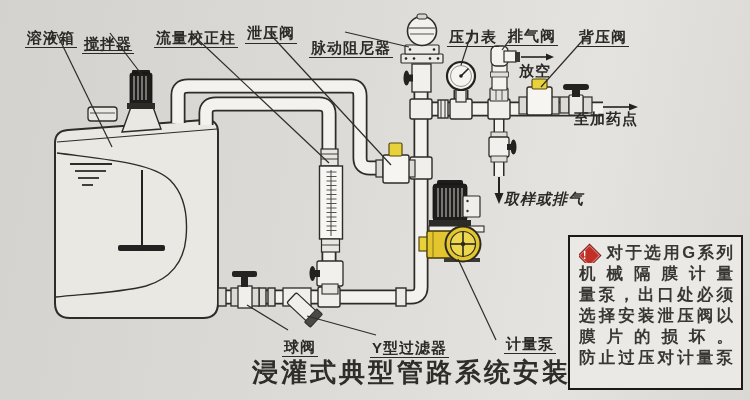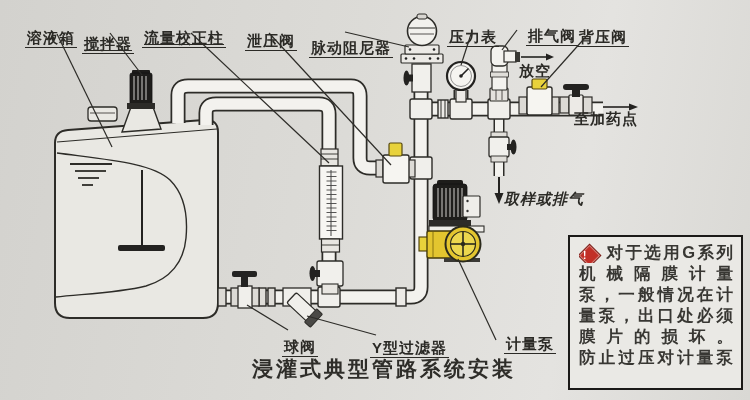--- a/index.html
+++ b/index.html
@@ -9,21 +9,21 @@
     font-family:"Liberation Sans","DejaVu Sans",sans-serif;
   }
   .stage svg{position:absolute;left:0;top:0;}
   .lbl{
     position:absolute; white-space:nowrap;
     font-size:15px; font-weight:700; color:#2b2a26; letter-spacing:1px; line-height:17px;
   }
   .lbl.ul{border-bottom:1.6px solid #2b2a26; padding:0 2px 1px 2px; margin-left:-2px;margin-top:15px;}
   .title{
     position:absolute; left:252px; top:355px; width:280px;
-    font-size:21px; font-weight:700; color:#2e2d29; letter-spacing:3px; white-space:nowrap;
+    font-size:26px; font-weight:700; color:#2e2d29; letter-spacing:3px; white-space:nowrap;
   }
   .notebox{
     position:absolute; left:568px; top:235px; width:175px; height:155px;
     box-sizing:border-box; border:2px solid #1b1a18; background:#eae9e5;
     padding:5px 8px 0 9px;
   }
   .note-line{
     font-size:16.5px; font-weight:700; color:#383733; line-height:21px;
     text-align:justify; text-align-last:justify; white-space:nowrap; overflow:hidden;
   }
@@ -273,37 +273,37 @@
     <line x1="517" y1="30" x2="502" y2="50"></line>
     <line x1="591" y1="31" x2="541" y2="87"></line>
     <line x1="247" y1="305" x2="288" y2="330"></line>
     <line x1="307" y1="316" x2="376" y2="335"></line>
     <line x1="458" y1="259" x2="496" y2="340"></line>
   </g>
 </svg>
 
   <div class="lbl ul" style="left:27px;  top:14px;">溶液箱</div>
   <div class="lbl ul" style="left:84px;  top:20px;text-decoration:underline;">搅拌器</div>
-  <div class="lbl ul" style="left:144px; top:14px;text-decoration:underline;">流量校正柱</div>
-  <div class="lbl ul" style="left:247px; top:17px;">泄压阀</div>
+  <div class="lbl ul" style="left:156px; top:14px;">流量校正柱</div>
+  <div class="lbl ul" style="left:247px; top:10px;font-family:Liberation Serif, serif;">泄压阀</div>
   <div class="lbl ul" style="left:311px; top:24px;">脉动阻尼器</div>
   <div class="lbl ul" style="left:449px; top:13px;">压力表</div>
-  <div class="lbl ul" style="left:528px; top:12px;">排气阀</div>
+  <div class="lbl ul" style="left:508px; top:12px;">排气阀</div>
   <div class="lbl ul" style="left:579px; top:13px;">背压阀</div>
   <div class="lbl" style="left:519px; top:62px;">放空</div>
   <div class="lbl" style="left:574px; top:110px;">至加药点</div>
   <div class="lbl" style="left:504px; top:190px;font-style:italic;">取样或排气</div>
   <div class="lbl ul" style="left:284px; top:323px;">球阀</div>
   <div class="lbl ul" style="left:372px; top:324px;">Y型过滤器</div>
   <div class="lbl ul" style="left:506px; top:320px;">计量泵</div>
 
   <div class="title">浸灌式典型管路系统安装</div>
 
   <div class="notebox">
     <div class="note-line"><span class="diamond"><i>!</i></span><span>对于选用G系列</span></div>
     <div class="note-line">机械隔膜计量</div>
-    <div class="note-line">泵，一般情况在计</div>
     <div class="note-line">量泵，出口处必须</div>
+    <div class="note-line">选择安装泄压阀以</div>
     <div class="note-line">膜片的损坏。</div>
     <div class="note-line">防止过压对计量泵</div>
   </div>
 
 </div>
 
 </body></html>

